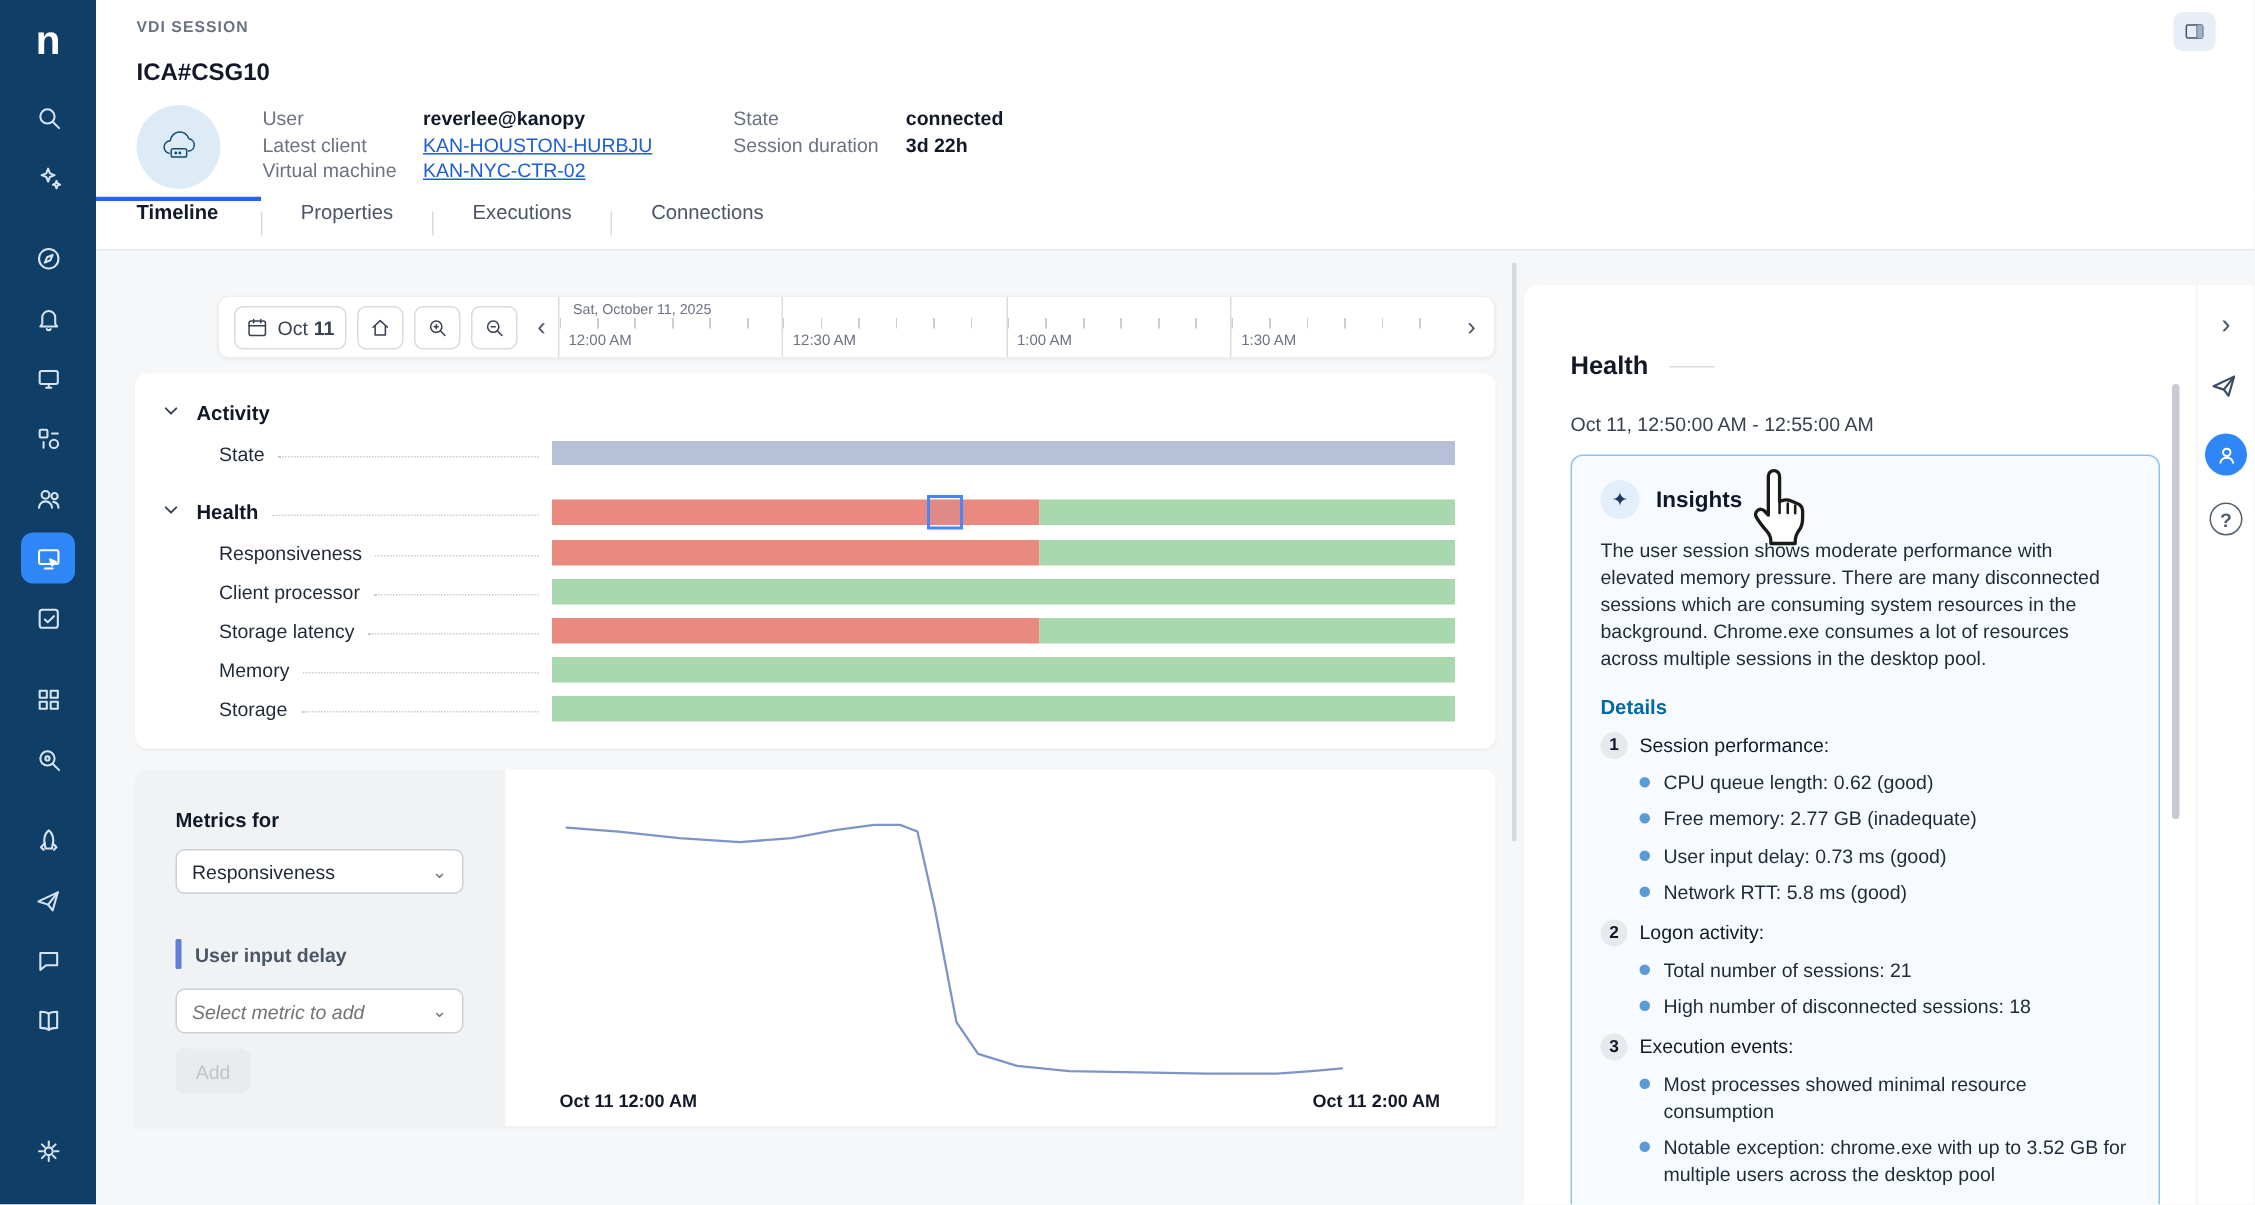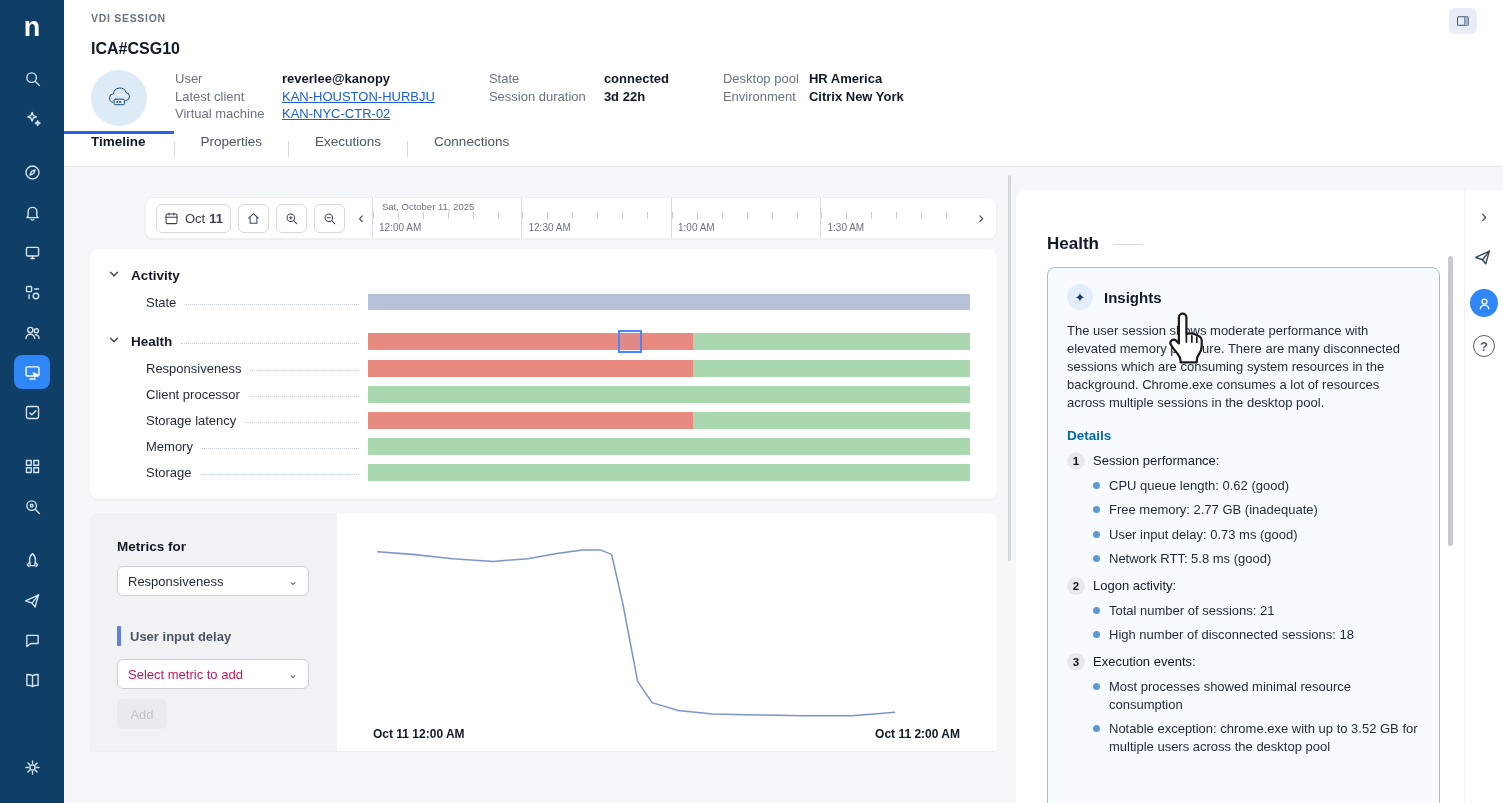--- a/index.html
+++ b/index.html
@@ -70,21 +70,21 @@
   .bar{width:602px;height:17px;display:flex;position:relative;flex-shrink:0}
   .bar.slim{height:16px}
   .bar .seg{height:100%}
   .sel-box{position:absolute;left:41.5%;top:-3px;width:24px;height:23px;border:2px solid #4a86f7;background:rgba(74,134,247,.05);cursor:pointer}
 
   .bottom-card{margin-top:14px;height:238px;display:flex;border-radius:8px 8px 0 0;overflow:hidden;box-shadow:0 1px 2px rgba(0,0,0,.05)}
   .metrics{width:247px;background:#f1f2f4;padding:26px 27px;flex-shrink:0}
   .metrics-title{font-weight:700;font-size:13.5px;color:#111827;margin-bottom:12px}
   .select{width:192px;height:30px;border:1px solid #c9d0d6;border-radius:6px;background:#fff;display:flex;align-items:center;justify-content:space-between;padding:0 10px;font-size:13px;color:#1f2937;cursor:pointer}
   .select .caret{color:#6b7280;font-size:12px;line-height:1}
-  .placeholder{color:#be185d;}
+  .placeholder{color:#737373;font-style:italic}
   .chip{display:flex;align-items:center;margin:30px 0 13px}
   .chip-bar{width:4px;height:20px;background:#5f7fd8;border-radius:1px;margin-right:9px}
   .chip-label{font-size:13px;font-weight:700;color:#4b5563}
   .add-btn{margin-top:10px;width:50px;height:30px;background:#e9ebee;color:#c0c5cb;border:none;border-radius:6px;font-size:13px;cursor:default}
 
   .chart{flex:1;background:#fff;padding:26px 37px 6px 36px;display:flex;flex-direction:column;min-width:0}
   .chart-svg{width:100%;height:186px;display:block}
   .chart-xlabels{display:flex;justify-content:space-between;font-size:12px;font-weight:700;color:#111827;margin-top:2px}
 
   .main-scroll{position:absolute;left:944px;top:8px;width:3px;height:386px;background:#d7dadd;border-radius:2px;cursor:pointer}
@@ -276,30 +276,20 @@
           <div class="info-row">
               <span class="lbl">State</span>
               <span class="val bold">connected</span>
             </div>
           <div class="info-row">
               <span class="lbl">Session duration</span>
               <span class="val bold">3d 22h</span>
             </div>
         </div>
 
-        <div class="info-group g3">
-          <div class="info-row">
-              <span class="lbl">Desktop pool</span>
-              <span class="val bold">HR America</span>
-            </div>
-          <div class="info-row">
-              <span class="lbl">Environment</span>
-              <span class="val bold">Citrix New York</span>
-            </div>
-        </div>
       </div>
     </header>
 
     <nav class="tabs">
       <div class="tab first active">Timeline</div>
       <div class="tab-sep"></div>
       <div class="tab">Properties</div>
       <div class="tab-sep"></div>
       <div class="tab">Executions</div>
       <div class="tab-sep"></div>
@@ -459,20 +449,21 @@
       </div>
 
       <div class="main-scroll"></div>
 
       <div class="right-area">
         <div class="right-panel">
           <div class="panel-title-row">
             <span class="panel-title">Health</span>
             <span class="panel-title-line"></span>
           </div>
+          <div class="time-range">Oct 11, 12:50:00 AM - 12:55:00 AM</div>
 
           <div class="insights-card">
             <div class="insights-head">
               <span class="spark-circle">✦</span>
               <span class="insights-title">Insights</span>
             </div>
             <div class="summary">The user session shows moderate performance with elevated memory pressure. There are many disconnected sessions which are consuming system resources in the background. Chrome.exe consumes a lot of resources across multiple sessions in the desktop pool.</div>
             <div class="details-title">Details</div>
 
             <div class="d-section">

